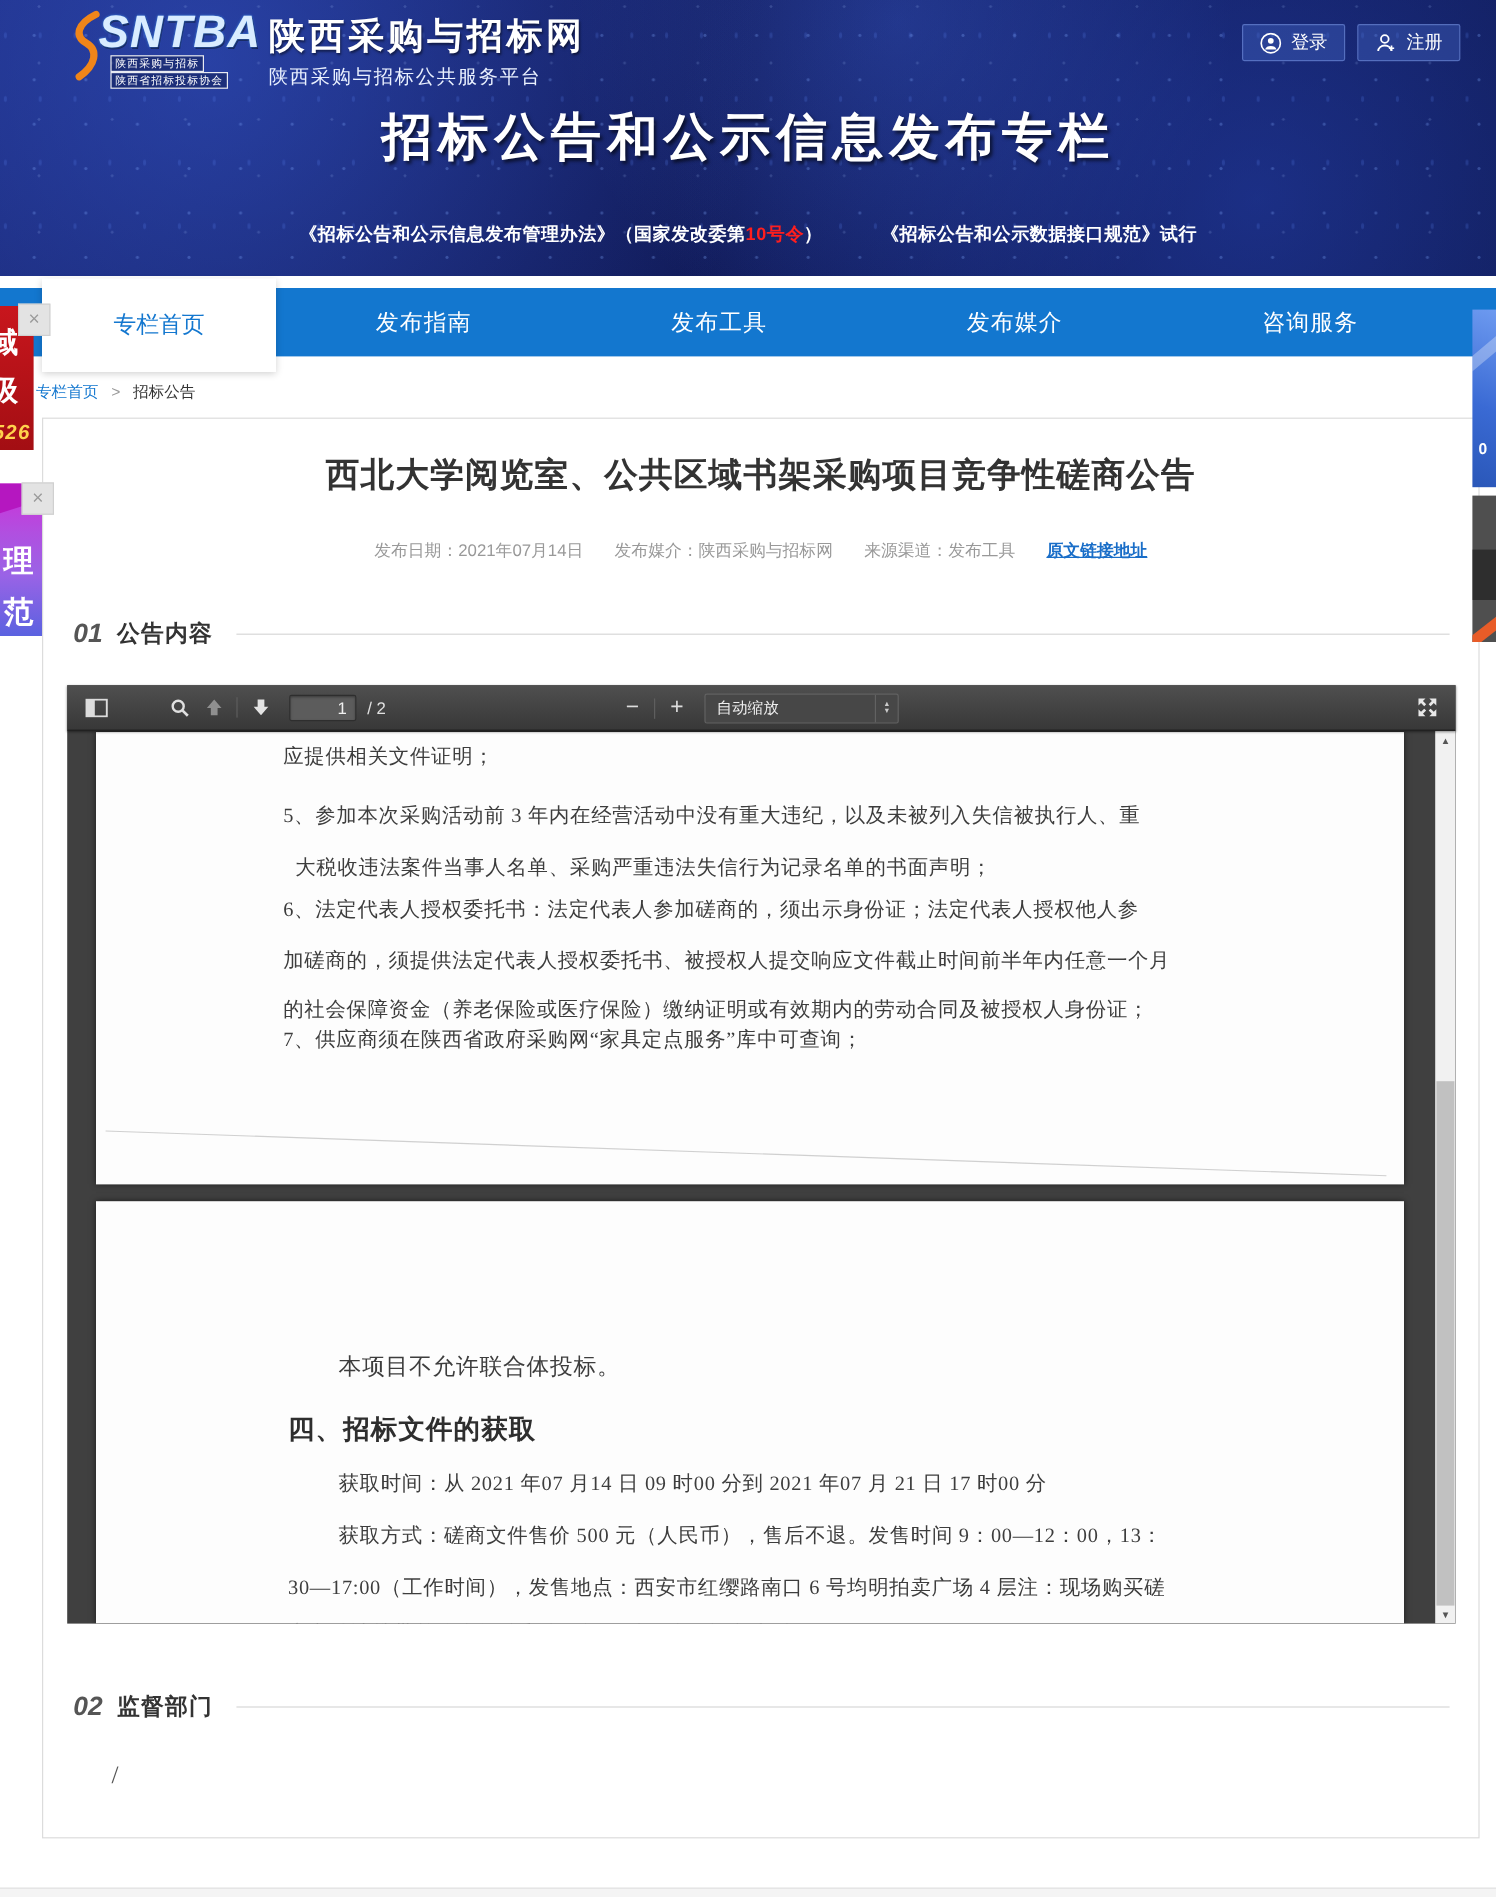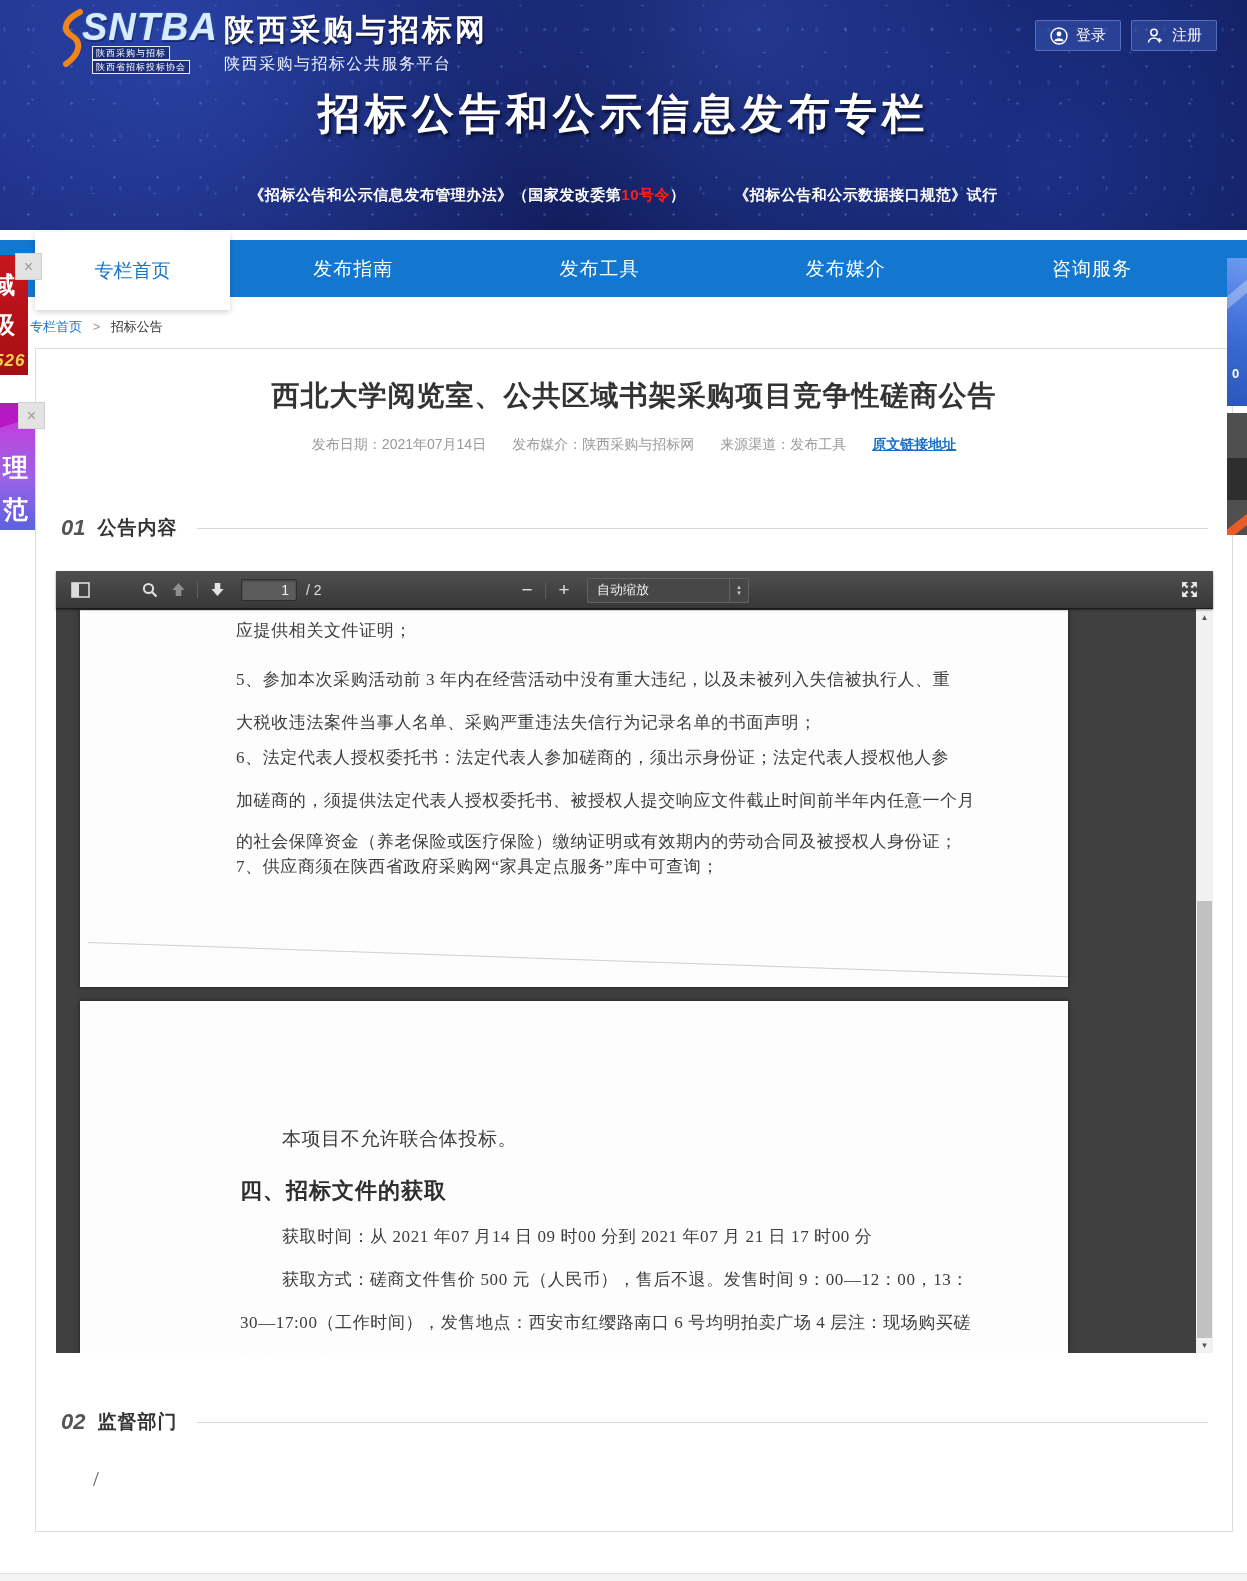--- a/index.html
+++ b/index.html
@@ -58,21 +58,21 @@
   .breadcrumb { position:absolute; left:30px; top:318px; font-size:13px; color:#666; z-index:2; }
   .bc-home { color:#1377cf; cursor:pointer; }
   .bc-sep { margin:0 7px; color:#999; }
   .bc-cur { color:#333; }
 
   
   .card { position:absolute; left:35px; top:348px; width:1198px; height:1184px; background:#fff;
     border:1px solid #dcdcdc; }
   .art-title { position:absolute; left:0; top:28px; width:100%; text-align:center; color:#333;
     font-size:28px; font-weight:bold; letter-spacing:1px; }
-  .meta { position:absolute; left:0; top:87px; width:100%; display:flex; justify-content:center;
+  .meta { position:absolute; left:0; top:101px; width:100%; display:flex; justify-content:center;
     gap:26px; font-size:14px; color:#999; }
   .meta-link { color:#1a6ec8; text-decoration:underline; cursor:pointer; font-weight:bold; }
   .sec { position:absolute; left:25px; right:24px; display:flex; align-items:center;font-weight:bold; }
   .sec1 { top:166px; }
   .sec2 { top:1060px; }
   .sec-num { font-style:italic; font-size:22px; color:#555; margin-right:12px; }
   .sec-title { font-size:19px; color:#333; letter-spacing:1px; }
   .sec-line { flex:1; height:1px; background:#d8d8d8; margin-left:20px; }
   .sup-content { position:absolute; left:57px; top:1118px; font-size:21px; color:#555;
     font-family:"Liberation Serif","DejaVu Serif",serif; }
@@ -92,29 +92,29 @@
   .page-total { margin-left:9px; font-size:14px; color:#e0e0e0; }
   .zoom-group { position:absolute; left:458px; top:0; height:38px; display:flex; align-items:center; }
   .zbtn { font-size:19px; width:26px; }
   .zoom-select { width:162px; height:25px; margin-left:10px; background:#474747; border:1px solid #626262;
     border-radius:2px; display:flex; align-items:center; padding-left:9px; font-size:13px; color:#eee;
     cursor:pointer; }
   .spinner { margin-left:auto; width:19px; height:100%; border-left:1px solid #626262; display:flex;
     flex-direction:column; align-items:center; justify-content:center; font-size:7px; color:#ccc; line-height:6px; }
   .fs-btn { margin-left:auto; }
   .vbody { position:absolute; left:0; top:38px; right:0; bottom:0; overflow:hidden; }
-  .pdfpage { position:absolute; left:24px; width:988px; background:#fdfdfd; box-shadow:0 0 5px rgba(0,0,0,.55); overflow:hidden; }
+  .pdfpage { position:absolute; left:24px; width:1090px; background:#fdfdfd; box-shadow:0 0 5px rgba(0,0,0,.55); overflow:hidden; }
   .p1 { top:1px; height:377px; }
   .p2 { top:392px; height:352px; }
   .p1-text { padding:10px 146px 0 156px; }
   .pline { font-family:"Liberation Serif","DejaVu Serif",serif; font-size:17px; color:#3d3d3d;
     letter-spacing:.6px; line-height:22px; white-space:nowrap; }
   .pline:nth-of-type(1){ margin-bottom:27px; }
   .pline:nth-of-type(2){ margin-bottom:21px; }
-  .pline:nth-of-type(3){ margin-bottom:13px; }
+  .pline:nth-of-type(3){ margin-bottom:13px;margin-left:10px; }
   .pline:nth-of-type(4){ margin-bottom:21px; }
   .pline:nth-of-type(5){ margin-bottom:19px; }
   .pline:nth-of-type(6){ margin-bottom:3px; }
   .scanline { position:absolute; left:8px; top:332px; width:1068px; height:1px; background:#c4c4c4;
     transform:rotate(2deg); transform-origin:left center; opacity:.8; }
   .p2-text { padding:0 146px 0 160px; }
   .p2-para { font-family:Liberation Mono, monospace; font-size:19px; color:#3d3d3d;
     letter-spacing:.6px; line-height:22px; margin-top:128px; padding-left:42px; white-space:nowrap; }
   .p2-head { font-size:22px; font-weight:bold; color:#2e2e2e; letter-spacing:1px; margin-top:28px; line-height:24px; }
   .p2-line { font-family:"Liberation Serif","DejaVu Serif",serif; font-size:17px; color:#3d3d3d;

